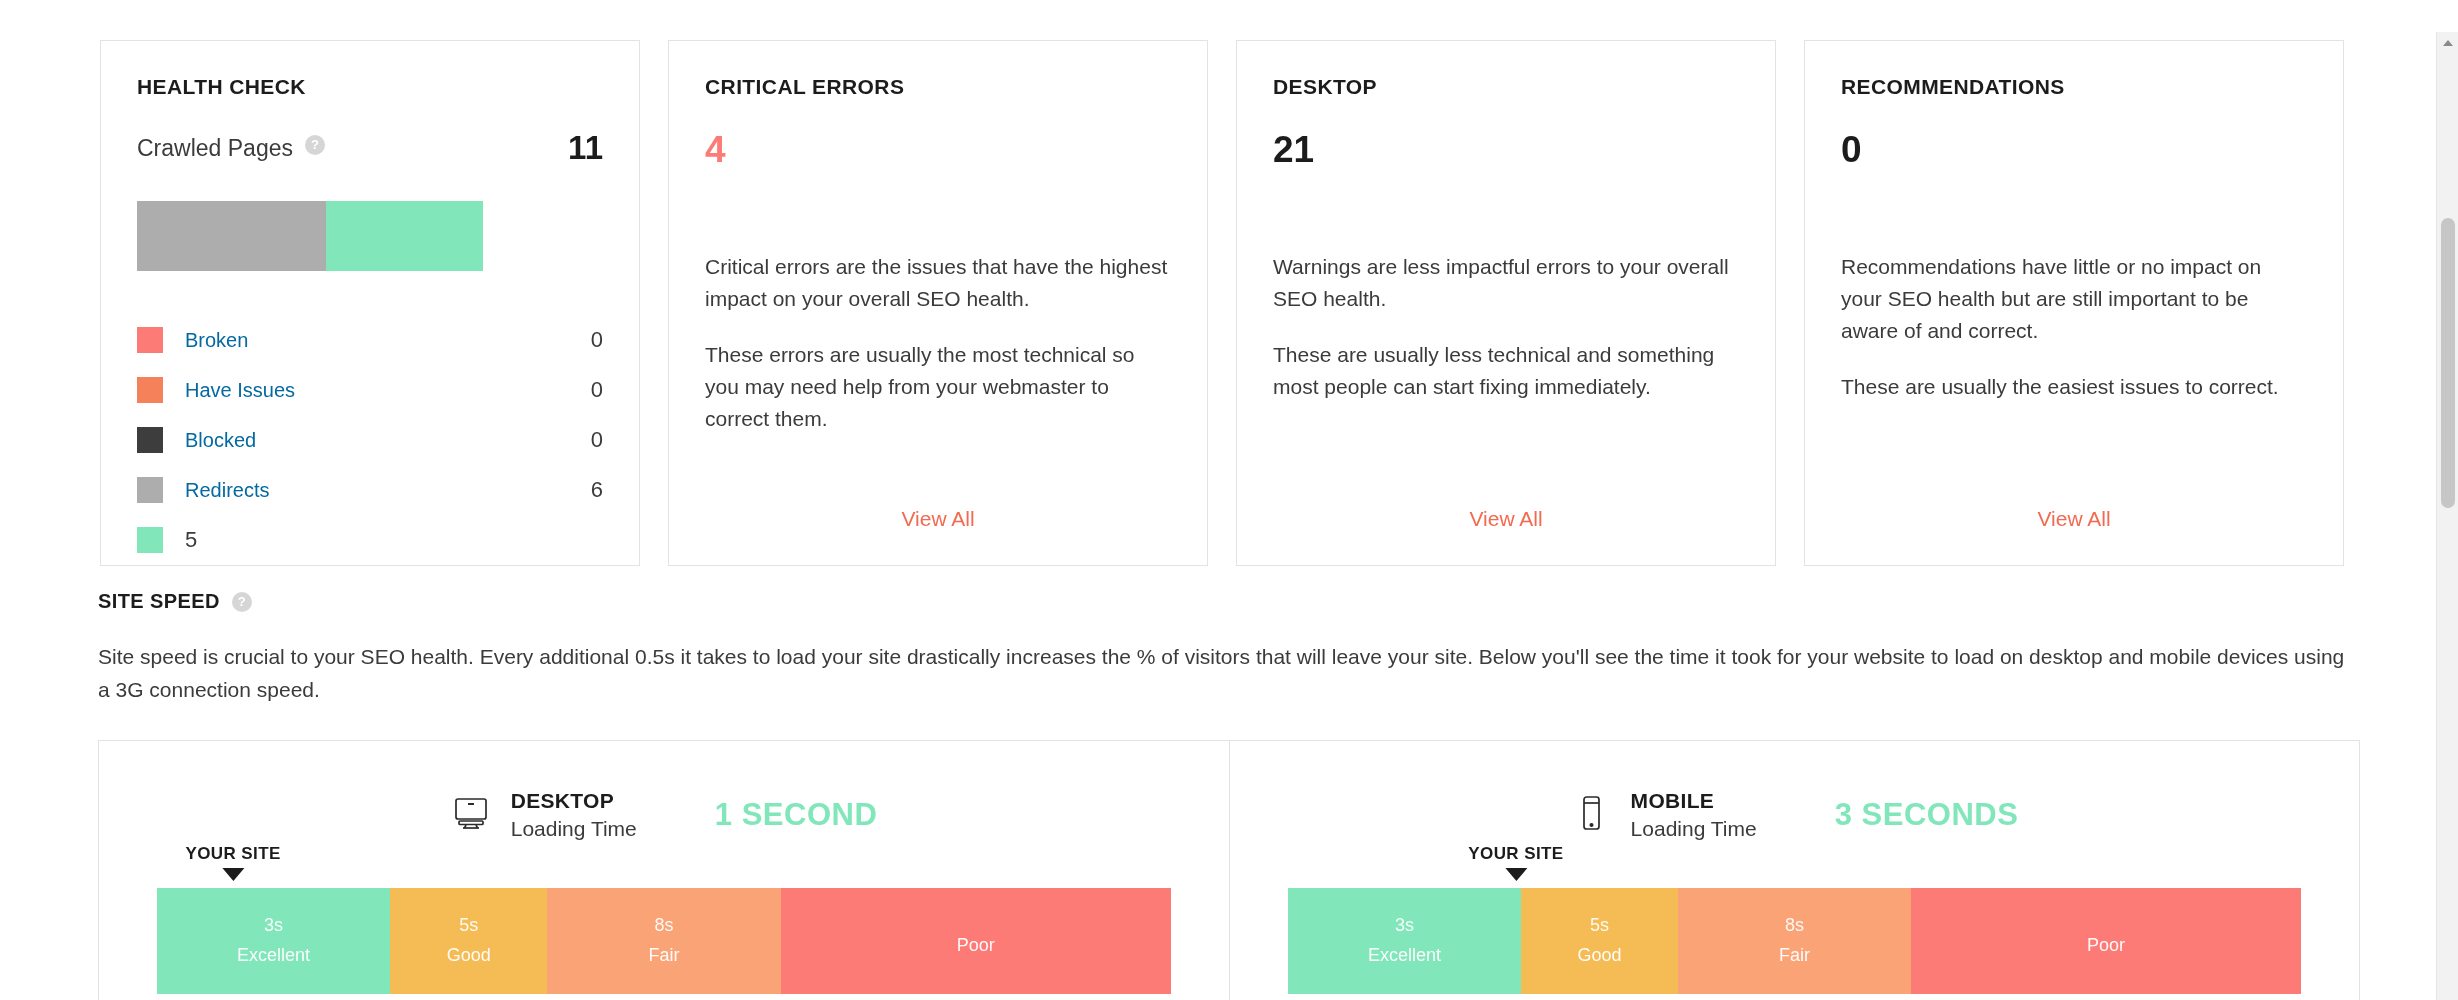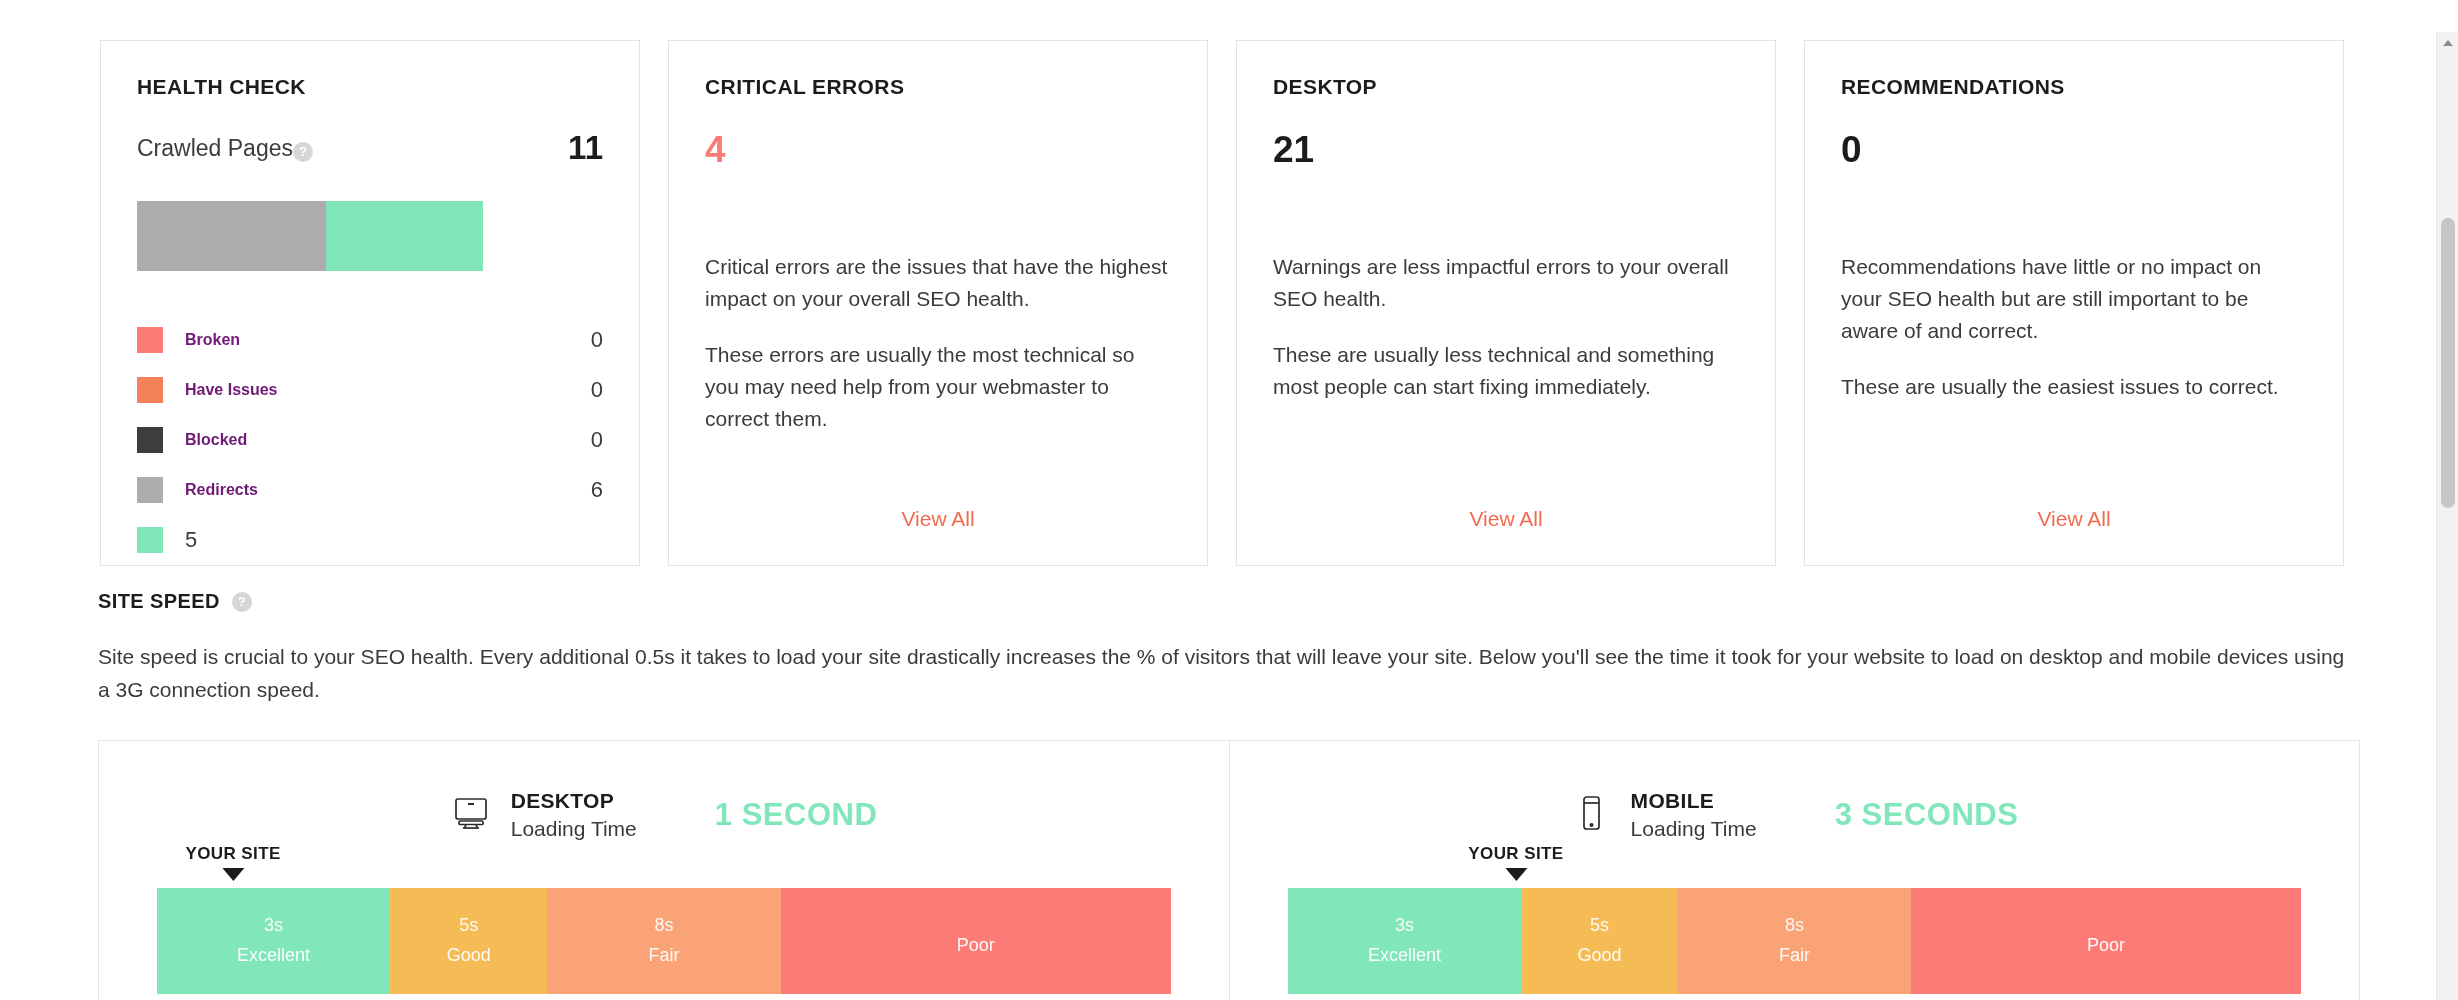--- a/index.html
+++ b/index.html
@@ -42,21 +42,21 @@
     margin-bottom: 30px;
   }
 
   
   .crawled-row {
     display: flex;
     align-items: center;
     justify-content: space-between;
     margin-bottom: 34px;
   }
-  .crawled-left { display: flex; align-items: flex-end; }
+  .crawled-left { display: flex; align-items: flex-start; gap: 12px; }
   .crawled-label { font-size: 23px; color: #3b3b3b; }
   .help-icon {
     width: 20px; height: 20px; border-radius: 50%;
     background: #d6d6d6; color: #ffffff;
     font-size: 13px; line-height: 20px; text-align: center;
     font-weight: bold;
     display: inline-block;
   }
   .crawled-value { font-size: 33px; font-weight: bold; color: #1c1c1c; }
 
@@ -71,21 +71,21 @@
   .legend-row {
     display: flex;
     align-items: center;
     height: 50px;
   }
   .legend-swatch {
     width: 26px; height: 26px;
     margin-right: 22px;
     flex: 0 0 auto;
   }
-  .legend-label { font-size: 16px; color: #701a75; flex: 1 1 auto; font-weight: bold; }
+  .legend-label { font-size: 20px; color: #0369a1; flex: 1 1 auto; }
   .legend-value { font-size: 22px; color: #3b3b3b; }
 
   
   .metric-value {
     font-size: 37px;
     font-weight: bold;
     margin-bottom: 10px;
   }
   .metric-body {
     position: absolute;

